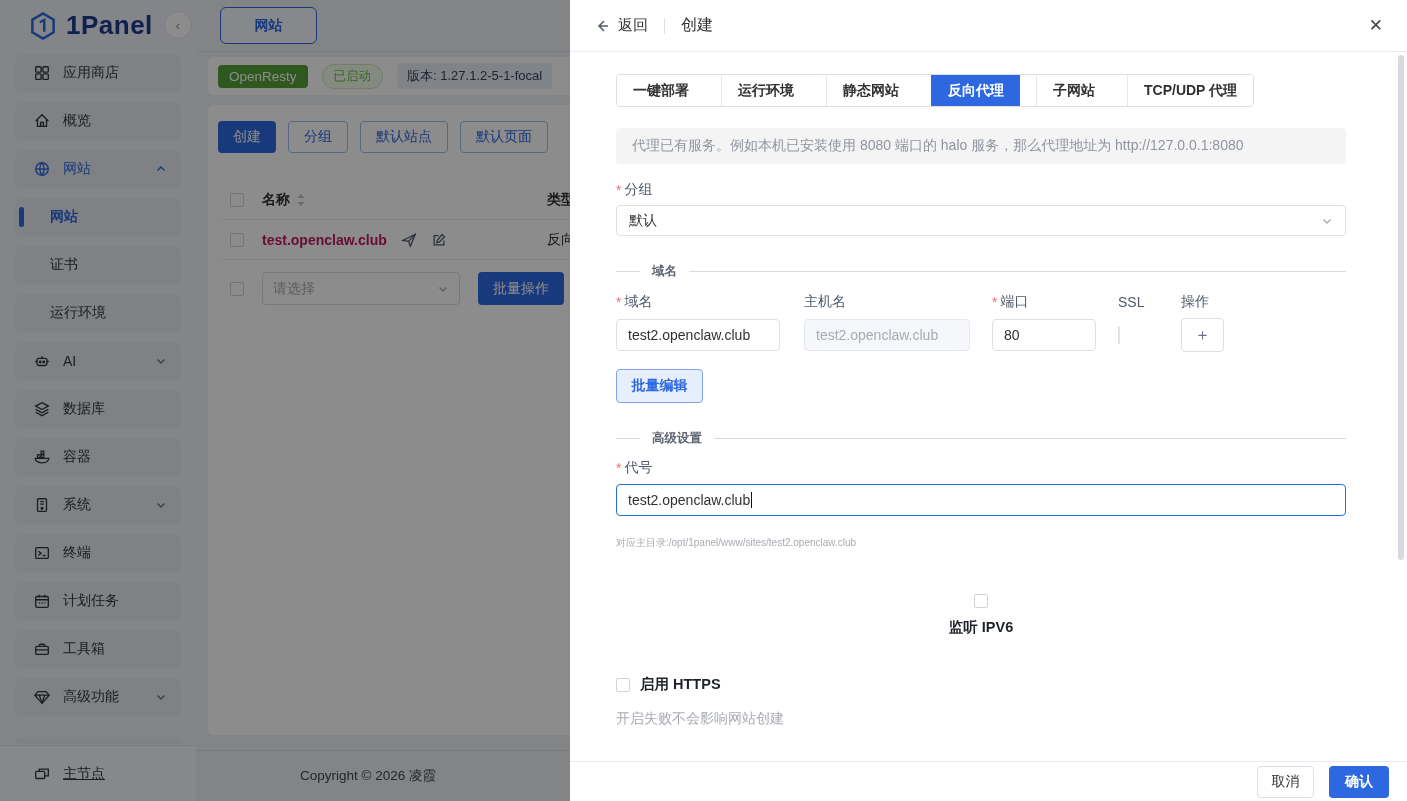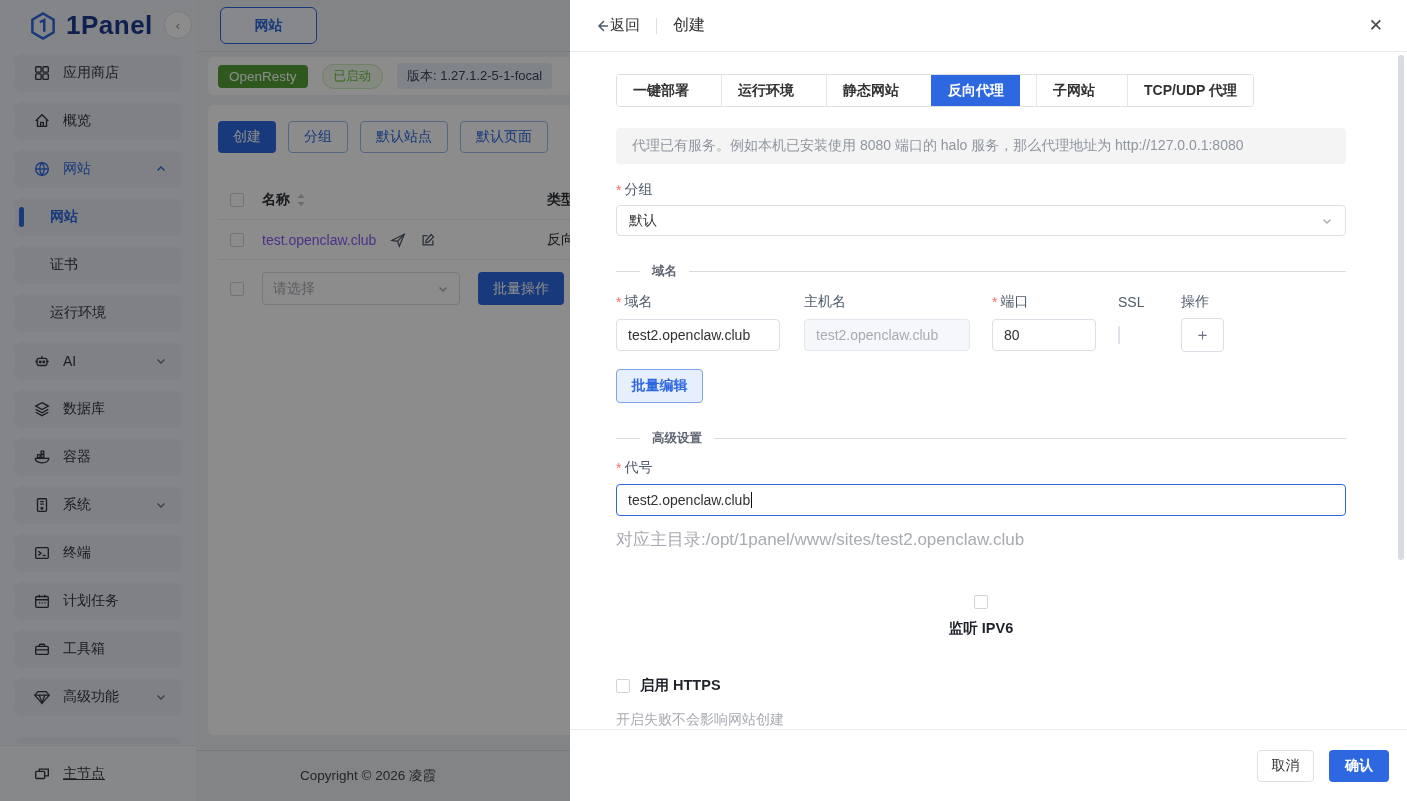--- a/index.html
+++ b/index.html
@@ -41,34 +41,34 @@
   .toolbar-row { display:flex; gap:12px; }
   .btn { height:32px; border-radius:4px; display:inline-flex; align-items:center; justify-content:center; padding:0 15px; font-size:14px; cursor:default; }
   .btn-primary { background:#2d68e0; color:#fff; }
   .btn-outline { background:#fff; color:#2d68e0; border:1px solid #9fbbee; }
   .tbl { margin-top:27px; }
   .tbl-row { display:flex; align-items:center; height:40px; border-bottom:1px solid #ebeef5; padding-left:12px; }
   .tbl-row.header { color:#2f3338; font-weight:600; }
   .cb { width:14px; height:14px; border:1px solid #cfd3dc; border-radius:2px; background:#fff; flex:none; }
   .col-name { margin-left:18px; display:flex; align-items:center; gap:6px; width:285px; }
   .col-type { margin-left:0; display:flex; align-items:center; gap:6px; }
-  .link { color:#8b5cf6; }
+  .link { color:#be185d;font-weight:bold; }
   .row-icons { display:flex; gap:14px; margin-left:8px; color:#4e5969; }
   .batch-row { display:flex; align-items:center; margin-top:12px; padding-left:12px; gap:18px; }
   .mini-select { width:198px; height:33px; border:1px solid #d9dce3; border-radius:4px; display:flex; align-items:center; justify-content:space-between; padding:0 10px; color:#a8abb2; background:#fff; }
   .batch-btn { height:33px; }
   .page-footer { position:absolute; left:0; right:0; bottom:0; height:51px; border-top:1px solid #d8dde5; display:flex; align-items:center; padding-left:104px; color:#3f454d; font-size:13.5px; }
 
   
   .overlay { position:absolute; inset:0; background:rgba(0,0,0,0.45); z-index:10; }
 
   
   .drawer { position:absolute; top:0; right:0; width:837px; height:801px; background:#fff; z-index:20; }
   .drawer-header { height:52px; border-bottom:1px solid #e8ebf0; display:flex; align-items:center; padding:0 24px; }
-  .back { display:flex; align-items:center; color:#303133; font-size:15px; }
+  .back { display:flex; align-items:center; gap:8px; color:#303133; font-size:15px; }
   .v-div { width:1px; height:16px; background:#dcdfe6; margin:0 16px; }
   .drawer-title { font-size:16px; font-weight:500; }
   .close-x { margin-left:auto; font-size:17px; color:#43474d; }
   .drawer-body { position:absolute; top:53px; left:0; right:0; bottom:56px; overflow:hidden; padding:0 61px 0 46px; }
 
   .tabs { margin-top:21px; display:inline-flex; border:1px solid #dcdfe6; border-radius:4px; overflow:hidden;gap:16px; }
   .tab { height:31px; display:flex; align-items:center; padding:0 16px; font-weight:600; color:#303133; border-left:1px solid #e4e7ed; background:#fff; }
   .tab:first-child { border-left:none; }
   .tab.active { background:#2d68e0; color:#fff; border-left-color:#2d68e0; }
 
@@ -92,36 +92,36 @@
   .inp { height:32px; border:1px solid #dcdfe6; border-radius:4px; padding:0 11px; font-size:14px; color:#303133; background:#fff; width:100%; outline:none; font-family:inherit; }
   .inp.w164 { width:164px; } .inp.w166 { width:166px; } .inp.w104 { width:104px; }
   .inp:disabled, .inp.disabled { background:#f5f7fa; color:#a8abb2; border-color:#e4e7ed; }
   .cb.gray { background:#eef0f3; border-color:#dfe2e8; }
   .add-btn { width:43px; height:34px; border:1px solid #dcdfe6; border-radius:4px; background:#fff; display:flex; align-items:center; justify-content:center; color:#6b7280; font-size:16px; }
 
   .batch-edit { margin-top:17px; width:87px; height:34px; background:#e8effc; border:1px solid #7ea4ec; border-radius:4px; color:#2d68e0; font-weight:700; display:flex; align-items:center; justify-content:center; }
 
   .faux-input { margin-top:6px; height:32px; border:1.5px solid #2d68e0; border-radius:4px; display:flex; align-items:center; padding:0 11px; }
   .caret { width:1px; height:16px; background:#111; margin-left:1px; }
-  .help { margin-top:12px; color:#a8abb2; font-size:17px; }
+  .help { margin-top:20px; color:#a8abb2; font-size:10px; }
 
   .check-row { display:flex; align-items:center; gap:10px; }
   .check-row .lbl { font-weight:700; color:#1f2329; font-size:14.5px; }
   .check-ipv6 { margin-top:44px;flex-direction:column; }
   .check-https { margin-top:38px; }
   .help2 { margin-top:16px; color:#a8abb2; }
 
   .proxy-labels { margin-top:27px; display:flex; }
   .proxy-labels .c1 { width:375px; display:flex; align-items:center; gap:3px; color:#4e5969; }
   .proxy-labels .c2 { color:#0369a1; }
   .proxy-inputs { margin-top:4px; display:flex; }
   .proxy-group { width:346px; height:32px; border:1px solid #f56c6c; border-radius:4px; display:flex; overflow:hidden; margin-right:29px; }
   .app-select { width:200px; height:32px; border:1px solid #dcdfe6; border-radius:4px; }
 
-  .drawer-footer { position:absolute; left:0; right:0; bottom:0; height:72px; background:#fff; border-top:1px solid #e8ebf0; display:flex; align-items:center; justify-content:flex-end; gap:15px; padding-right:18px; z-index:3; }
+  .drawer-footer { position:absolute; left:0; right:0; bottom:0; height:40px; background:#fff; border-top:1px solid #e8ebf0; display:flex; align-items:center; justify-content:flex-end; gap:15px; padding-right:18px; z-index:3; }
   .btn-cancel { width:57px; height:32px; border:1px solid #dcdfe6; border-radius:4px; background:#fff; color:#303133; display:flex; align-items:center; justify-content:center; }
   .btn-confirm { width:60px; height:32px; border-radius:4px; background:#2d68e0; color:#fff; display:flex; align-items:center; justify-content:center; font-weight:600; }
   .scroll-thumb { position:absolute; right:3px; top:55px; width:6px; height:505px; border-radius:3px; background:#d7dade; z-index:4; }
 </style>
 </head>
 <body>
 
 <div class="app">
 
   <aside class="sidebar">

